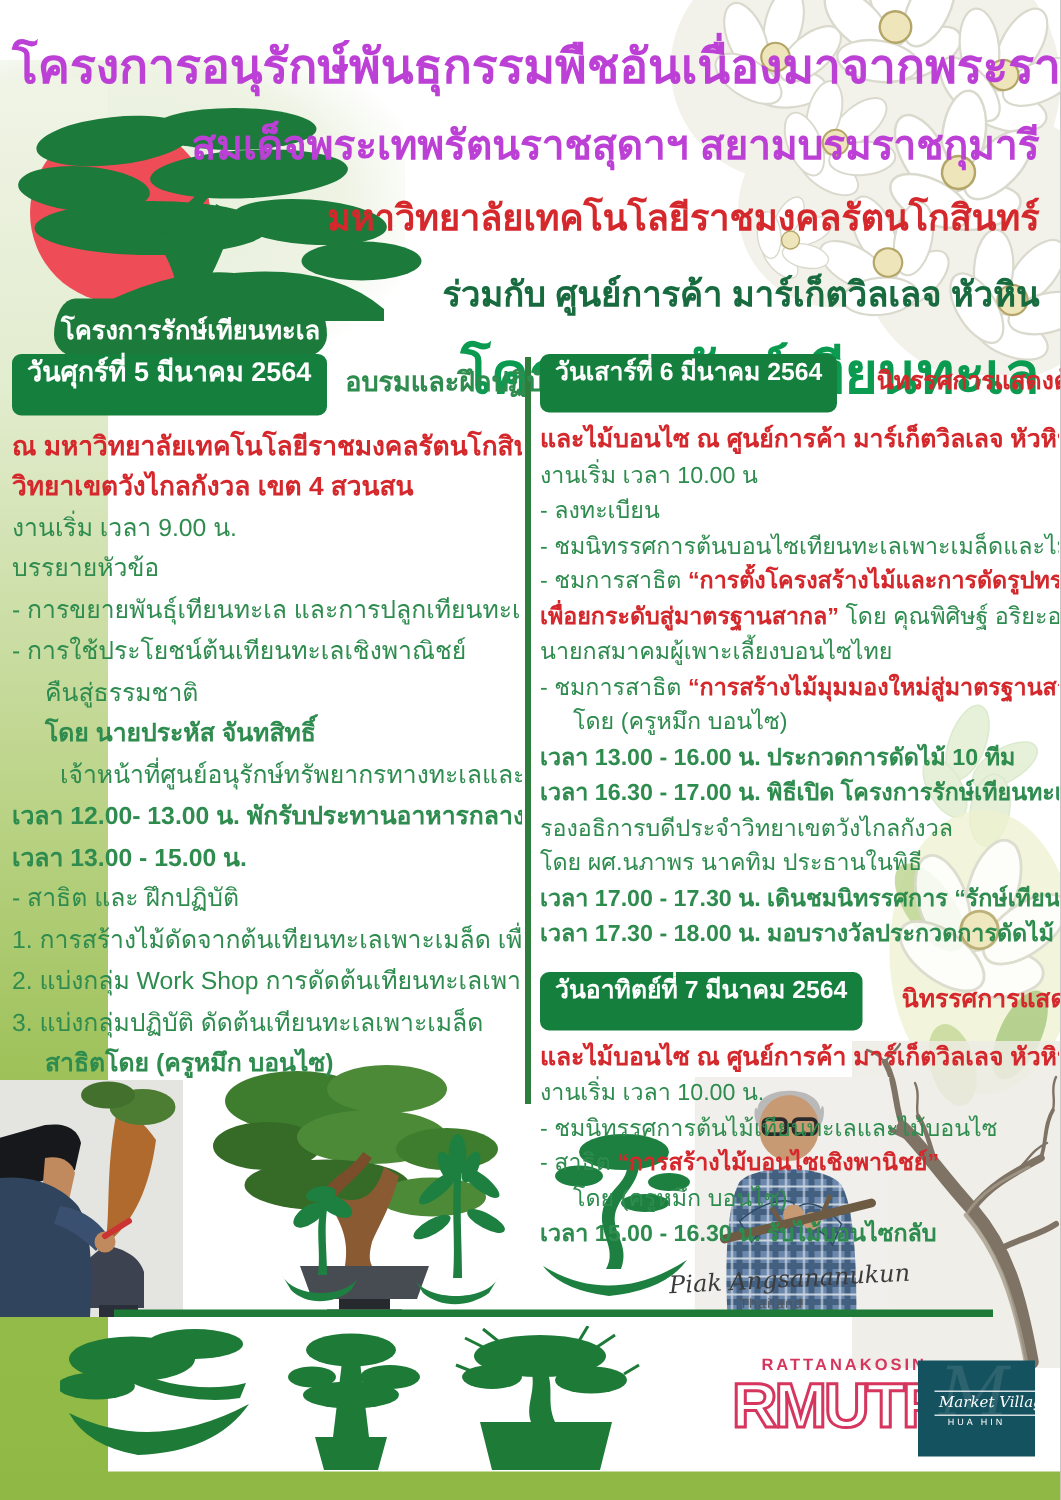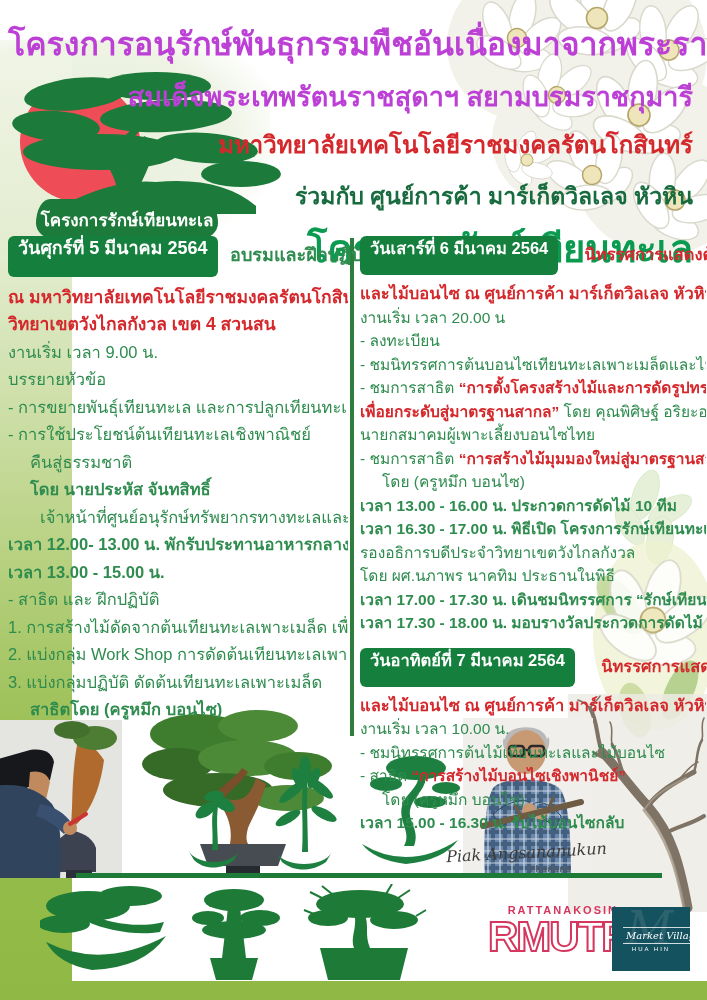--- a/index.html
+++ b/index.html
@@ -39,21 +39,21 @@
   .badge{display:inline-block;background:#15803d;color:#fff;font-weight:bold;border-radius:6px;
          padding:3px 10px 18px;font-size:18px;line-height:1.1;margin-right:8px;vertical-align:middle;}
   .badge.small{font-size:16.5px;margin-right:22px;}
   .badge-row{margin-bottom:7px;white-space:nowrap;}
   .red-head{font-size:16.5px;}
   .sec-gap{margin-top:13px;}
   
   .hr-green{left:76px;top:873px;width:586px;height:5px;background:#1d7a37;z-index:2;}
   .signature{left:446px;top:843px;z-index:5;color:#3c3c3c;font-family:"DejaVu Serif","Liberation Serif",serif;
       font-style:italic;font-size:16px;transform:rotate(-3deg);white-space:nowrap;}
-  .sig-country{left:529px;top:864px;z-index:5;color:#555;font-size:9px;letter-spacing:1px;}
+  .sig-country{left:493px;top:864px;z-index:5;color:#555;font-size:9px;letter-spacing:1px;}
   .rmutr{left:488px;top:905px;width:130px;z-index:5;text-align:right;line-height:1;}
   .rmutr-top{font-size:11px;font-weight:bold;color:#d6365e;letter-spacing:2px;white-space:nowrap;}
   .rmutr-big{font-size:42px;font-weight:bold;color:#fff;-webkit-text-stroke:2px #d6365e;
       text-shadow:0 0 1px #d6365e;letter-spacing:-2px;}
   .mv{left:612px;top:907px;width:78px;height:64px;background:#15525f;z-index:5;color:#fff;
       display:flex;flex-direction:column;align-items:center;justify-content:center;overflow:hidden;position:absolute;}
   .mv-name{font-family:"DejaVu Serif","Liberation Serif",serif;font-style:italic;font-size:10px;white-space:nowrap;
       border-top:1px solid rgba(255,255,255,.8);border-bottom:1px solid rgba(255,255,255,.8);padding:2px 3px;margin-left:25px;}
   .mv-sub{font-size:6px;letter-spacing:2px;margin-top:2px;}
   .mv-watermark{position:absolute;font-family:"DejaVu Serif",serif;font-size:46px;color:rgba(255,255,255,.10);
@@ -167,21 +167,21 @@
     <div class="ln g">3. แบ่งกลุ่มปฏิบัติ ดัดต้นเทียนทะเลเพาะเมล็ด</div>
     <div class="ln g b ind">สาธิตโดย (ครูหมึก บอนไซ)</div>
   </div>
 
   <div class="abs col col-right">
     <div class="badge-row">
       <span class="badge small">วันเสาร์ที่ 6 มีนาคม 2564</span>
       <span class="r b red-head">นิทรรศการแสดงต้นเทียนทะเล</span>
     </div>
     <div class="ln r b red-head">และไม้บอนไซ ณ ศูนย์การค้า มาร์เก็ตวิลเลจ หัวหิน</div>
-    <div class="ln g">งานเริ่ม เวลา 20.00 น</div>
+    <div class="ln g">งานเริ่ม เวลา 10.00 น</div>
     <div class="ln g">- ลงทะเบียน</div>
     <div class="ln g">- ชมนิทรรศการต้นบอนไซเทียนทะเลเพาะเมล็ดและไม้บอนไซ</div>
     <div class="ln"><span class="g">- ชมการสาธิต </span><span class="r b">“การตั้งโครงสร้างไม้และการดัดรูปทรงแบบใหม่</span></div>
     <div class="ln"><span class="r b">เพื่อยกระดับสู่มาตรฐานสากล”</span><span class="g"> โดย คุณพิศิษฐ์ อริยะอมรกุล</span></div>
     <div class="ln g">นายกสมาคมผู้เพาะเลี้ยงบอนไซไทย</div>
     <div class="ln"><span class="g">- ชมการสาธิต </span><span class="r b">“การสร้างไม้มุมมองใหม่สู่มาตรฐานสากล”</span></div>
     <div class="ln g ind">โดย (ครูหมึก บอนไซ)</div>
     <div class="ln g b">เวลา 13.00 - 16.00 น. ประกวดการดัดไม้ 10 ทีม</div>
     <div class="ln g b">เวลา 16.30 - 17.00 น. พิธีเปิด โครงการรักษ์เทียนทะเล</div>
     <div class="ln g">รองอธิการบดีประจำวิทยาเขตวังไกลกังวล</div>

